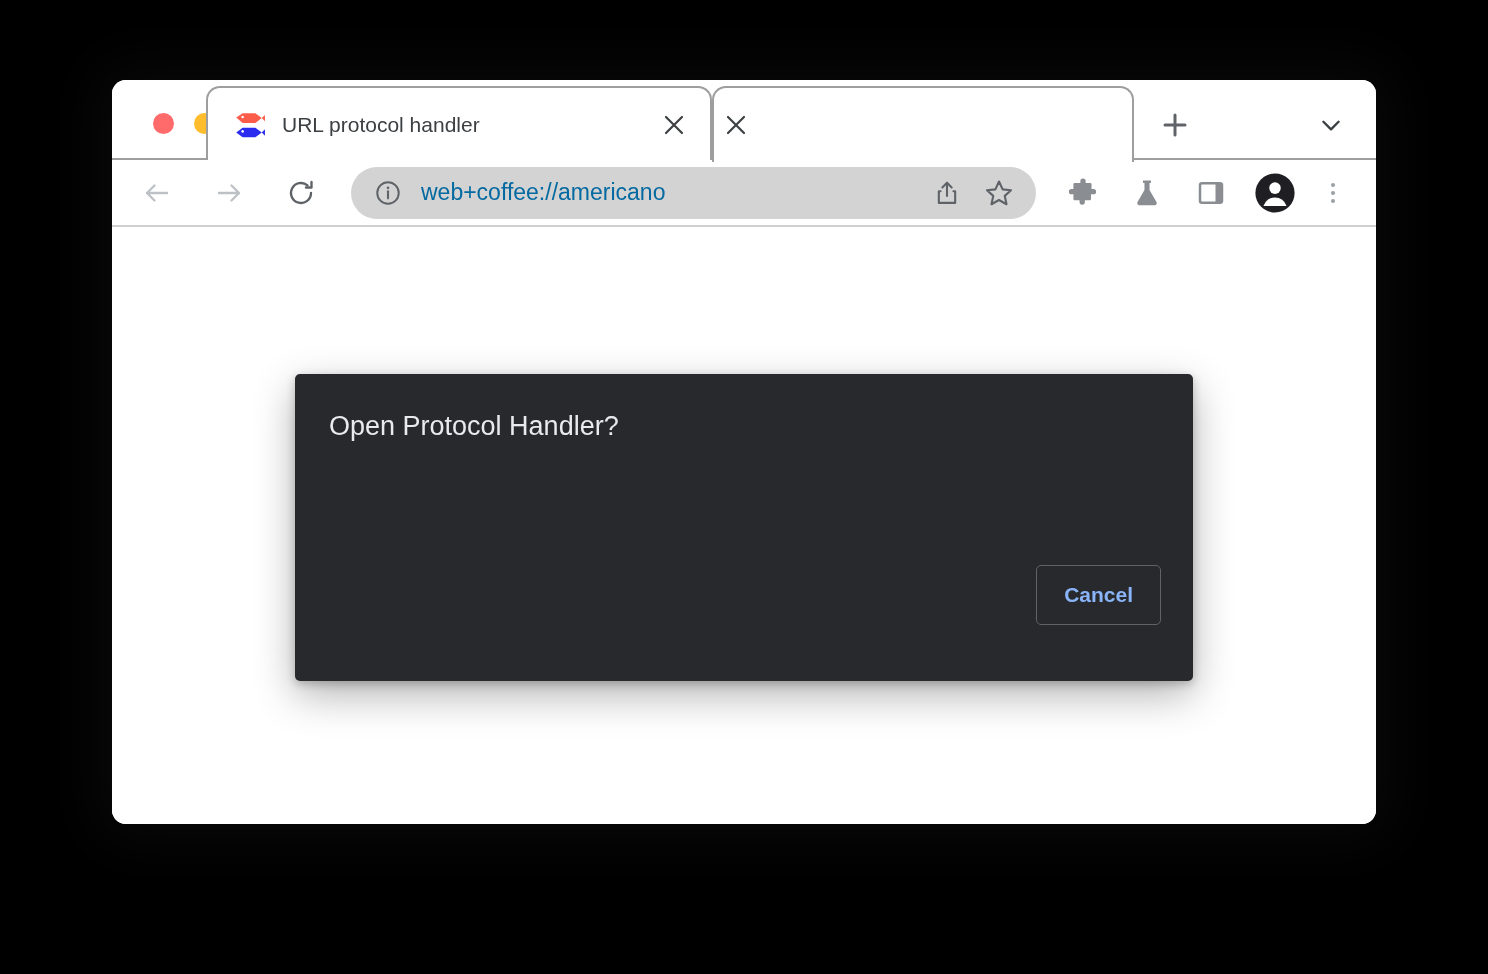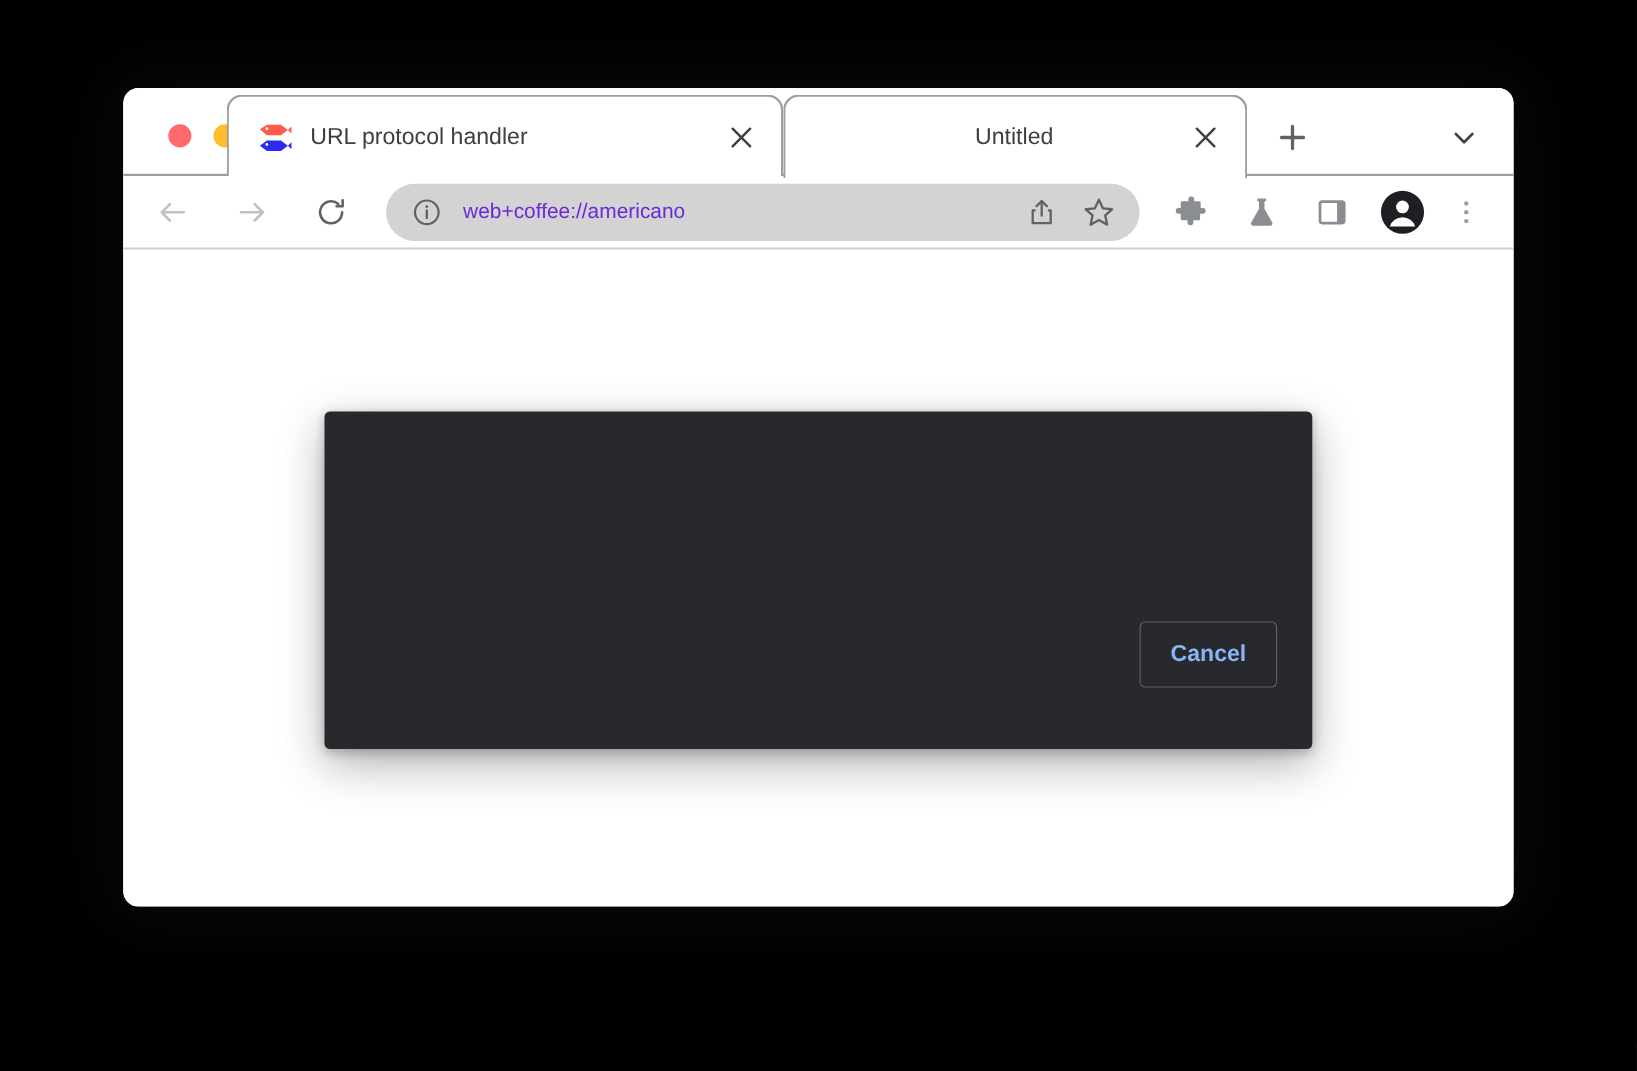--- a/index.html
+++ b/index.html
@@ -138,22 +138,22 @@
     display: flex;
     align-items: center;
     padding-left: 22px;
     padding-right: 8px;
     min-width: 0;
   }
   #site-info-icon { flex: 0 0 auto; display:flex; align-items:center; justify-content:center; width:30px; height:30px;}
   #url-text {
     flex: 1 1 auto;
     margin-left: 18px;
-    font-size: 19px;
-    color: #6d28d9;
+    font-size: 23px;
+    color: #0369a1;
     white-space: nowrap;
     overflow: hidden;
     text-overflow: ellipsis;
   }
   .omni-action {
     flex: 0 0 auto;
     width: 46px; height: 46px;
     display: flex; align-items: center; justify-content: center;
   }
   #share-action { margin-right: 6px; }
@@ -249,21 +249,20 @@
         </svg>
         <span class="tab-title">URL protocol handler</span>
         <span class="tab-close">
           <svg width="24" height="24" viewBox="0 0 24 24">
             <path d="M4 4 L20 20 M20 4 L4 20" stroke="#3c4043" stroke-width="2.2" fill="none" stroke-linecap="round"></path>
           </svg>
         </span>
       </div>
 
       <div class="tab" id="tab-1">
-        <span class="tab-title">Untitled</span>
         <span class="tab-close">
           <svg width="24" height="24" viewBox="0 0 24 24">
             <path d="M4 4 L20 20 M20 4 L4 20" stroke="#3c4043" stroke-width="2.2" fill="none" stroke-linecap="round"></path>
           </svg>
         </span>
       </div>
 
       <div id="new-tab-button">
         <svg width="30" height="30" viewBox="0 0 24 24">
           <path d="M12 4 V20 M4 12 H20" stroke="#5f6368" stroke-width="2.4" stroke-linecap="round"></path>
@@ -355,20 +354,21 @@
           <circle cx="12" cy="4.6" r="1.85" fill="#9aa0a6"></circle>
           <circle cx="12" cy="12" r="1.85" fill="#9aa0a6"></circle>
           <circle cx="12" cy="19.4" r="1.85" fill="#9aa0a6"></circle>
         </svg>
       </div>
     </div>
 
     <div id="page-content">
 
       <div id="protocol-dialog">
+        <div id="dialog-title">Open Protocol Handler?</div>
         <div id="dialog-buttons">
           <button class="dlg-btn">Cancel</button>
         </div>
       </div>
 
     </div>
   </div>
 </div>
 
 </body></html>

